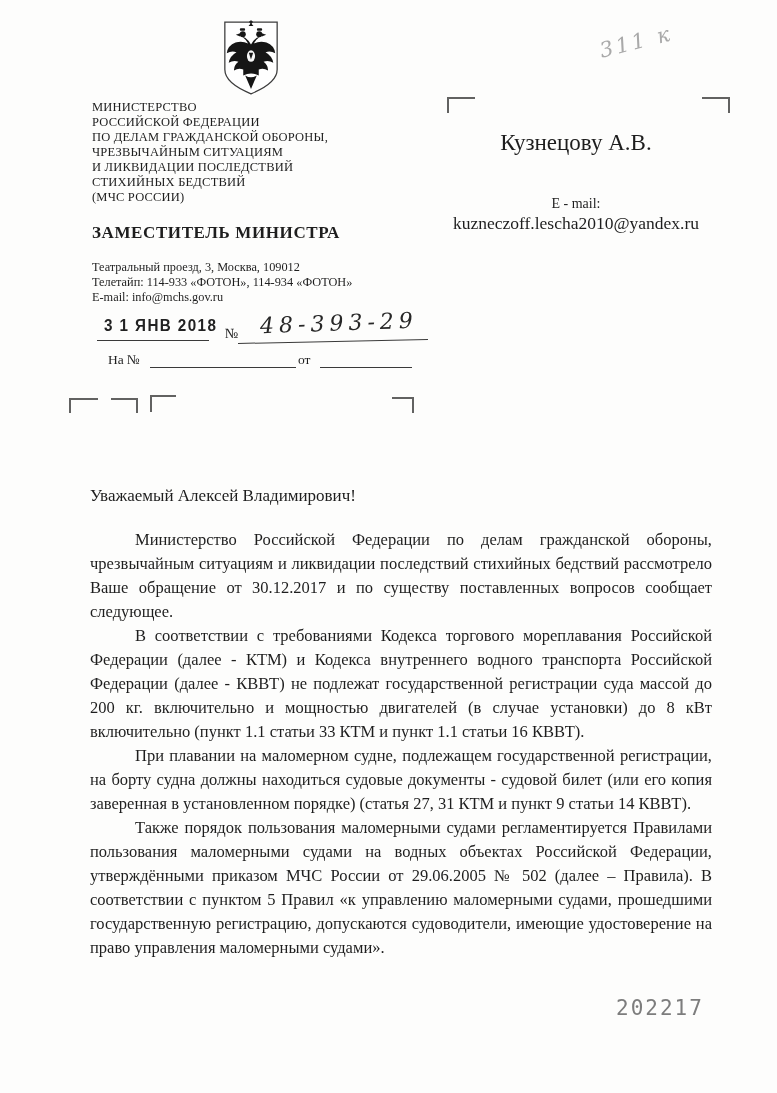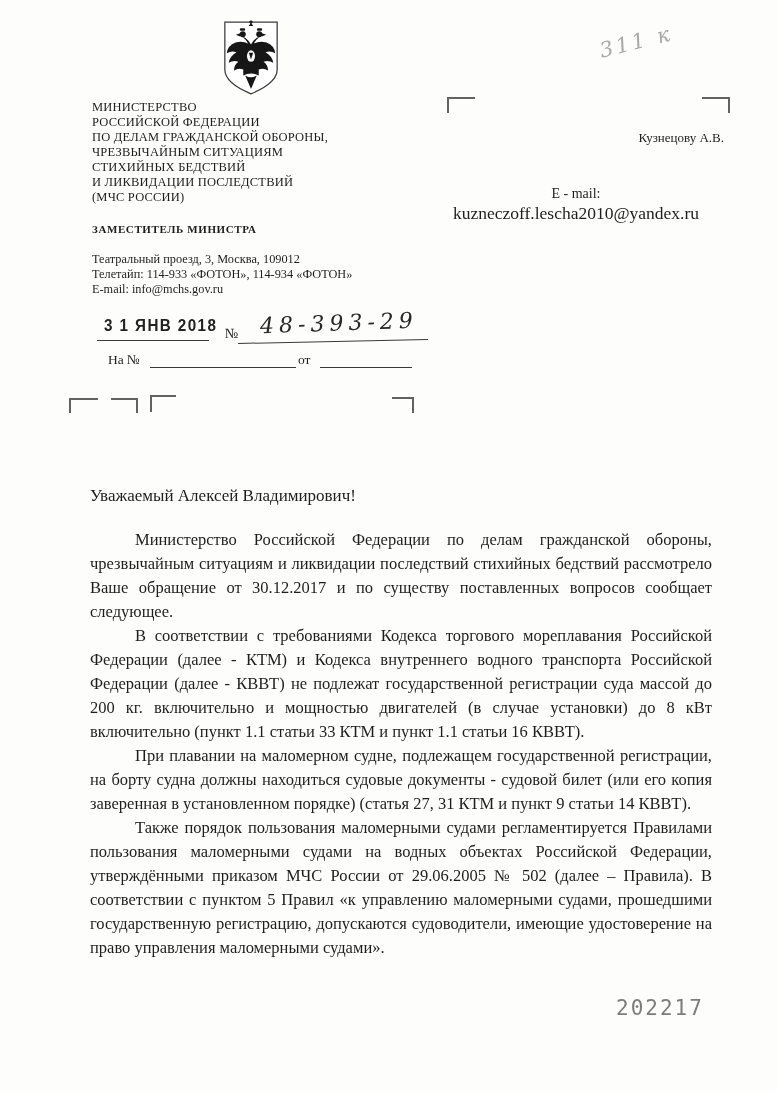--- a/index.html
+++ b/index.html
@@ -32,21 +32,21 @@
 
   
   .letterhead {
     position: absolute; left: 92px; top: 100px; width: 324px;
   }
   .lh-line {
     font-size: 12.5px; line-height: 15px; letter-spacing: 0.2px;
   }
   .lh-title {
     margin-top: 18px;
-    font-size: 11px; font-weight: bold; letter-spacing: 0.6px; font-family: Liberation Serif, serif;
+    font-size: 17px; font-weight: bold; letter-spacing: 0.6px; font-family: Liberation Serif, serif;
   }
   .lh-addr-block { margin-top: 17px; }
   .lh-addr {
     font-size: 12.3px; line-height: 15px;
   }
 
   
   .date-stamp {
     position: absolute; left: 104px; top: 317px;
     font-family: "Liberation Sans", sans-serif;
@@ -82,21 +82,21 @@
   .c-row-1   { left: 69px;  top: 398px; width: 27px; height: 13px; }
   .c-row-2   { left: 111px; top: 398px; width: 25px; height: 13px; }
   .c-row-3   { left: 150px; top: 395px; width: 24px; height: 15px; }
   .c-row-4   { left: 392px; top: 397px; width: 20px; height: 14px; }
 
   
   .recipient {
     position: absolute; left: 428px; top: 130px; width: 296px;
     text-align: center;
   }
-  .recipient-name { font-size: 13px; text-align: right; }
+  .recipient-name { font-size: 23px; }
   .recipient-email-label { margin-top: 40px; font-size: 14px; }
   .recipient-email { margin-top: 1px; font-size: 17.5px; white-space: nowrap; }
 
   
   .body-block {
     position: absolute; left: 90px; top: 486px; width: 622px;
   }
   .salutation {
     font-size: 17px; margin-bottom: 22px;
   }
@@ -138,22 +138,22 @@
     </g>
     <ellipse cx="32" cy="40" rx="4.2" ry="6" fill="#f7f7f7"></ellipse>
     <path d="M29.8 36.5 l2.2 7 2.2 -7 z" fill="#161616"></path>
   </svg>
 
   <div class="letterhead">
     <div class="lh-line">МИНИСТЕРСТВО</div>
     <div class="lh-line">РОССИЙСКОЙ ФЕДЕРАЦИИ</div>
     <div class="lh-line">ПО ДЕЛАМ ГРАЖДАНСКОЙ ОБОРОНЫ,</div>
     <div class="lh-line">ЧРЕЗВЫЧАЙНЫМ СИТУАЦИЯМ</div>
+    <div class="lh-line">И ЛИКВИДАЦИИ ПОСЛЕДСТВИЙ</div>
     <div class="lh-line">СТИХИЙНЫХ БЕДСТВИЙ</div>
-    <div class="lh-line">И ЛИКВИДАЦИИ ПОСЛЕДСТВИЙ</div>
     <div class="lh-line">(МЧС РОССИИ)</div>
     <div class="lh-title">ЗАМЕСТИТЕЛЬ МИНИСТРА</div>
     <div class="lh-addr-block">
       <div class="lh-addr">Театральный проезд, 3, Москва, 109012</div>
       <div class="lh-addr">Телетайп: 114-933 «ФОТОН», 114-934 «ФОТОН»</div>
       <div class="lh-addr">E-mail: info@mchs.gov.ru</div>
     </div>
   </div>
 
   <div class="date-stamp">3 1 ЯНВ 2018</div>

